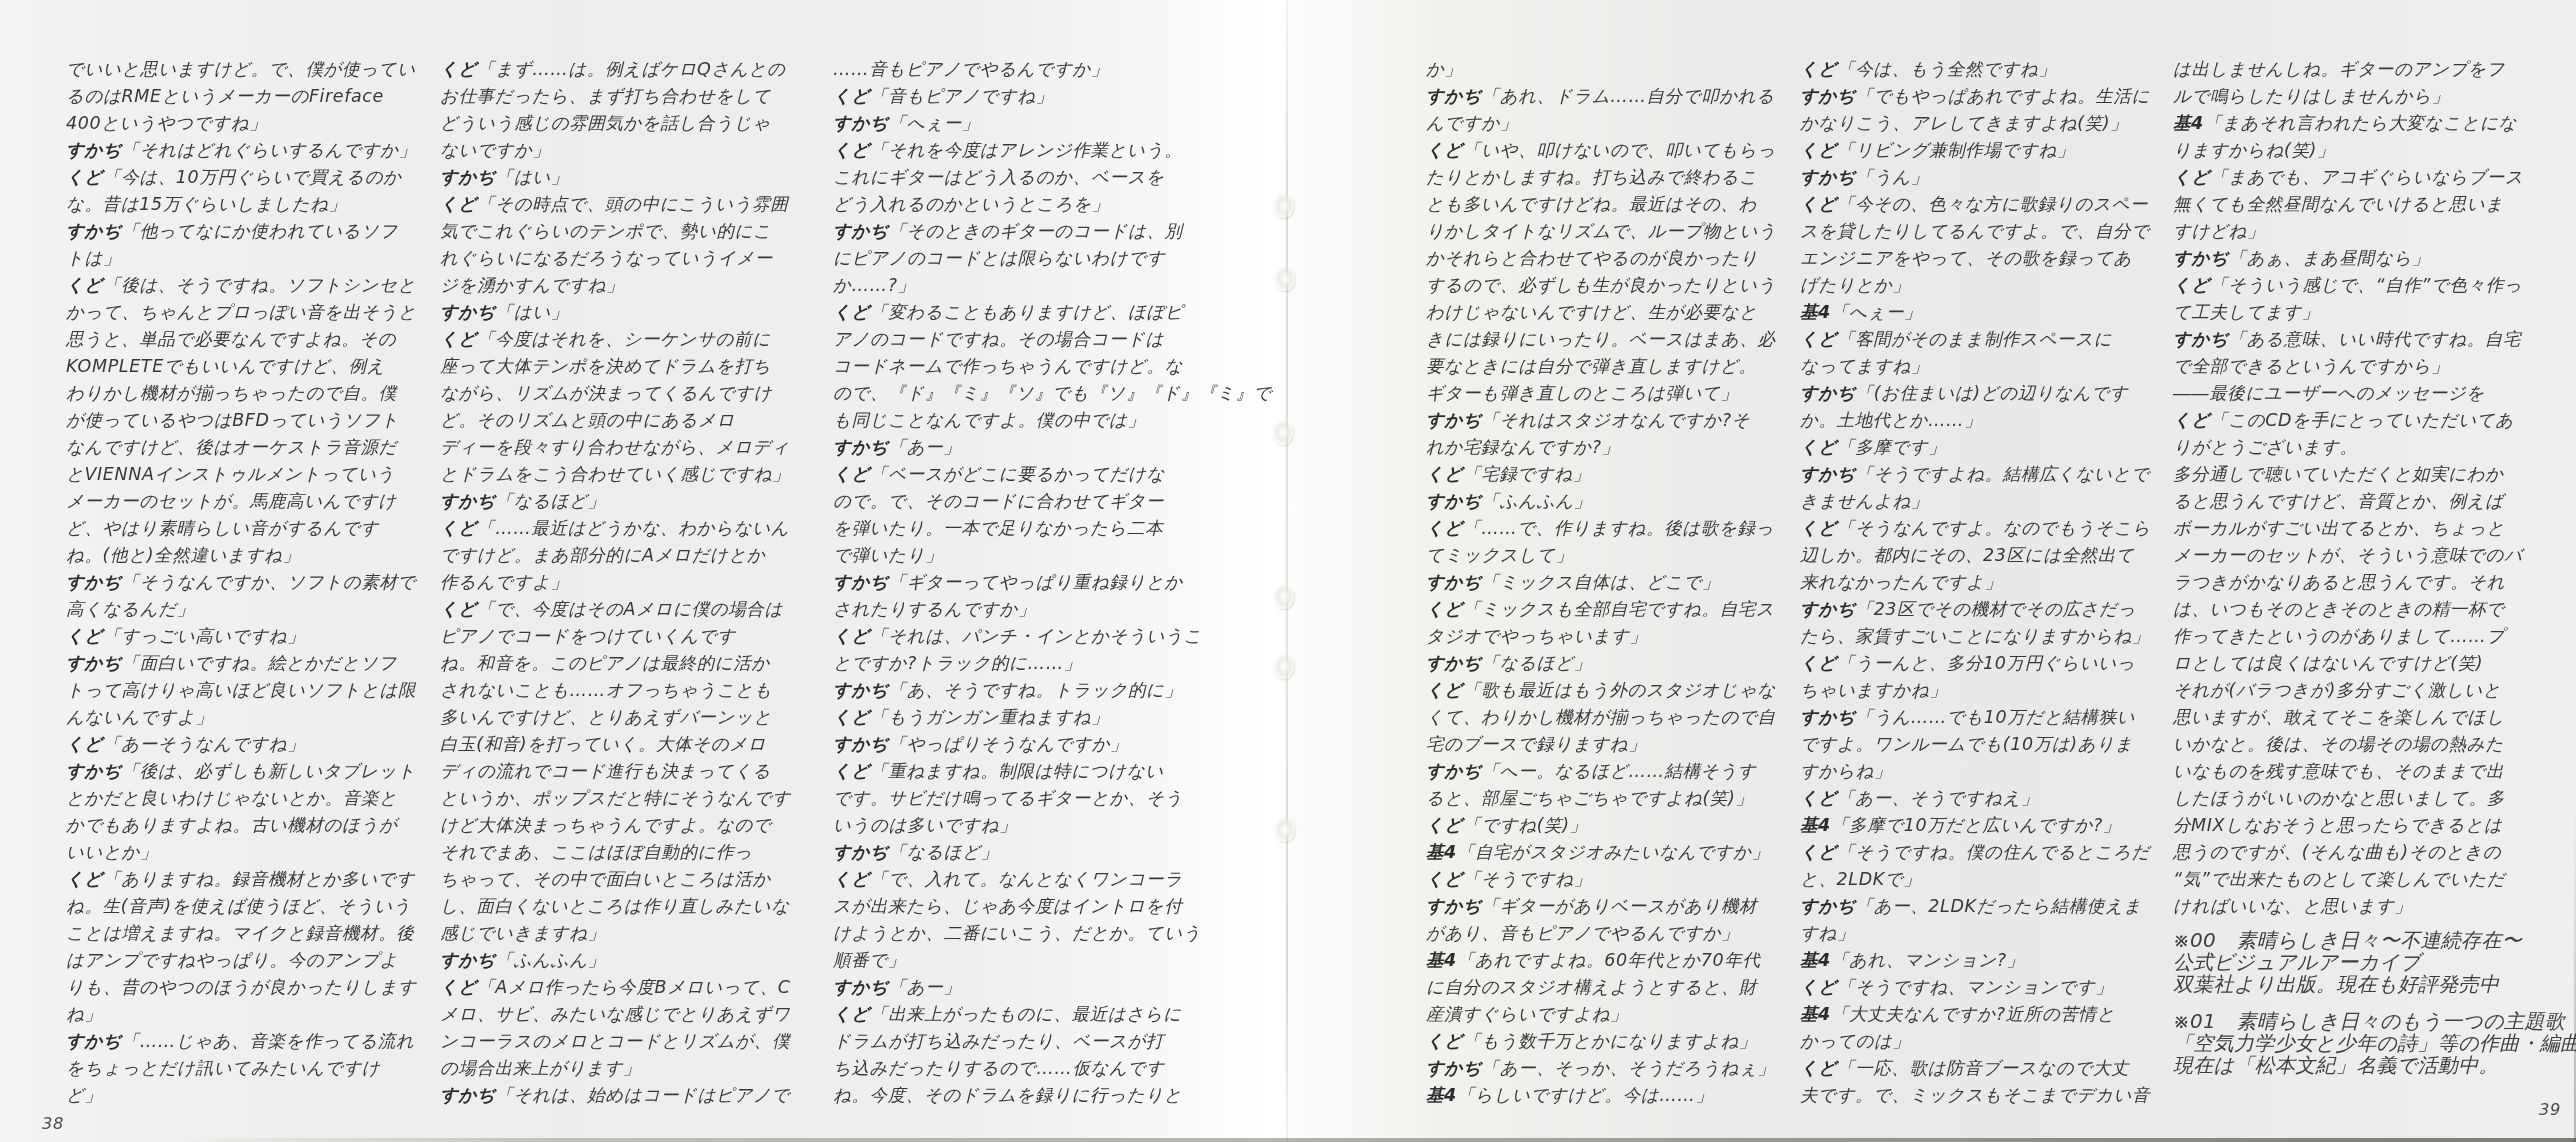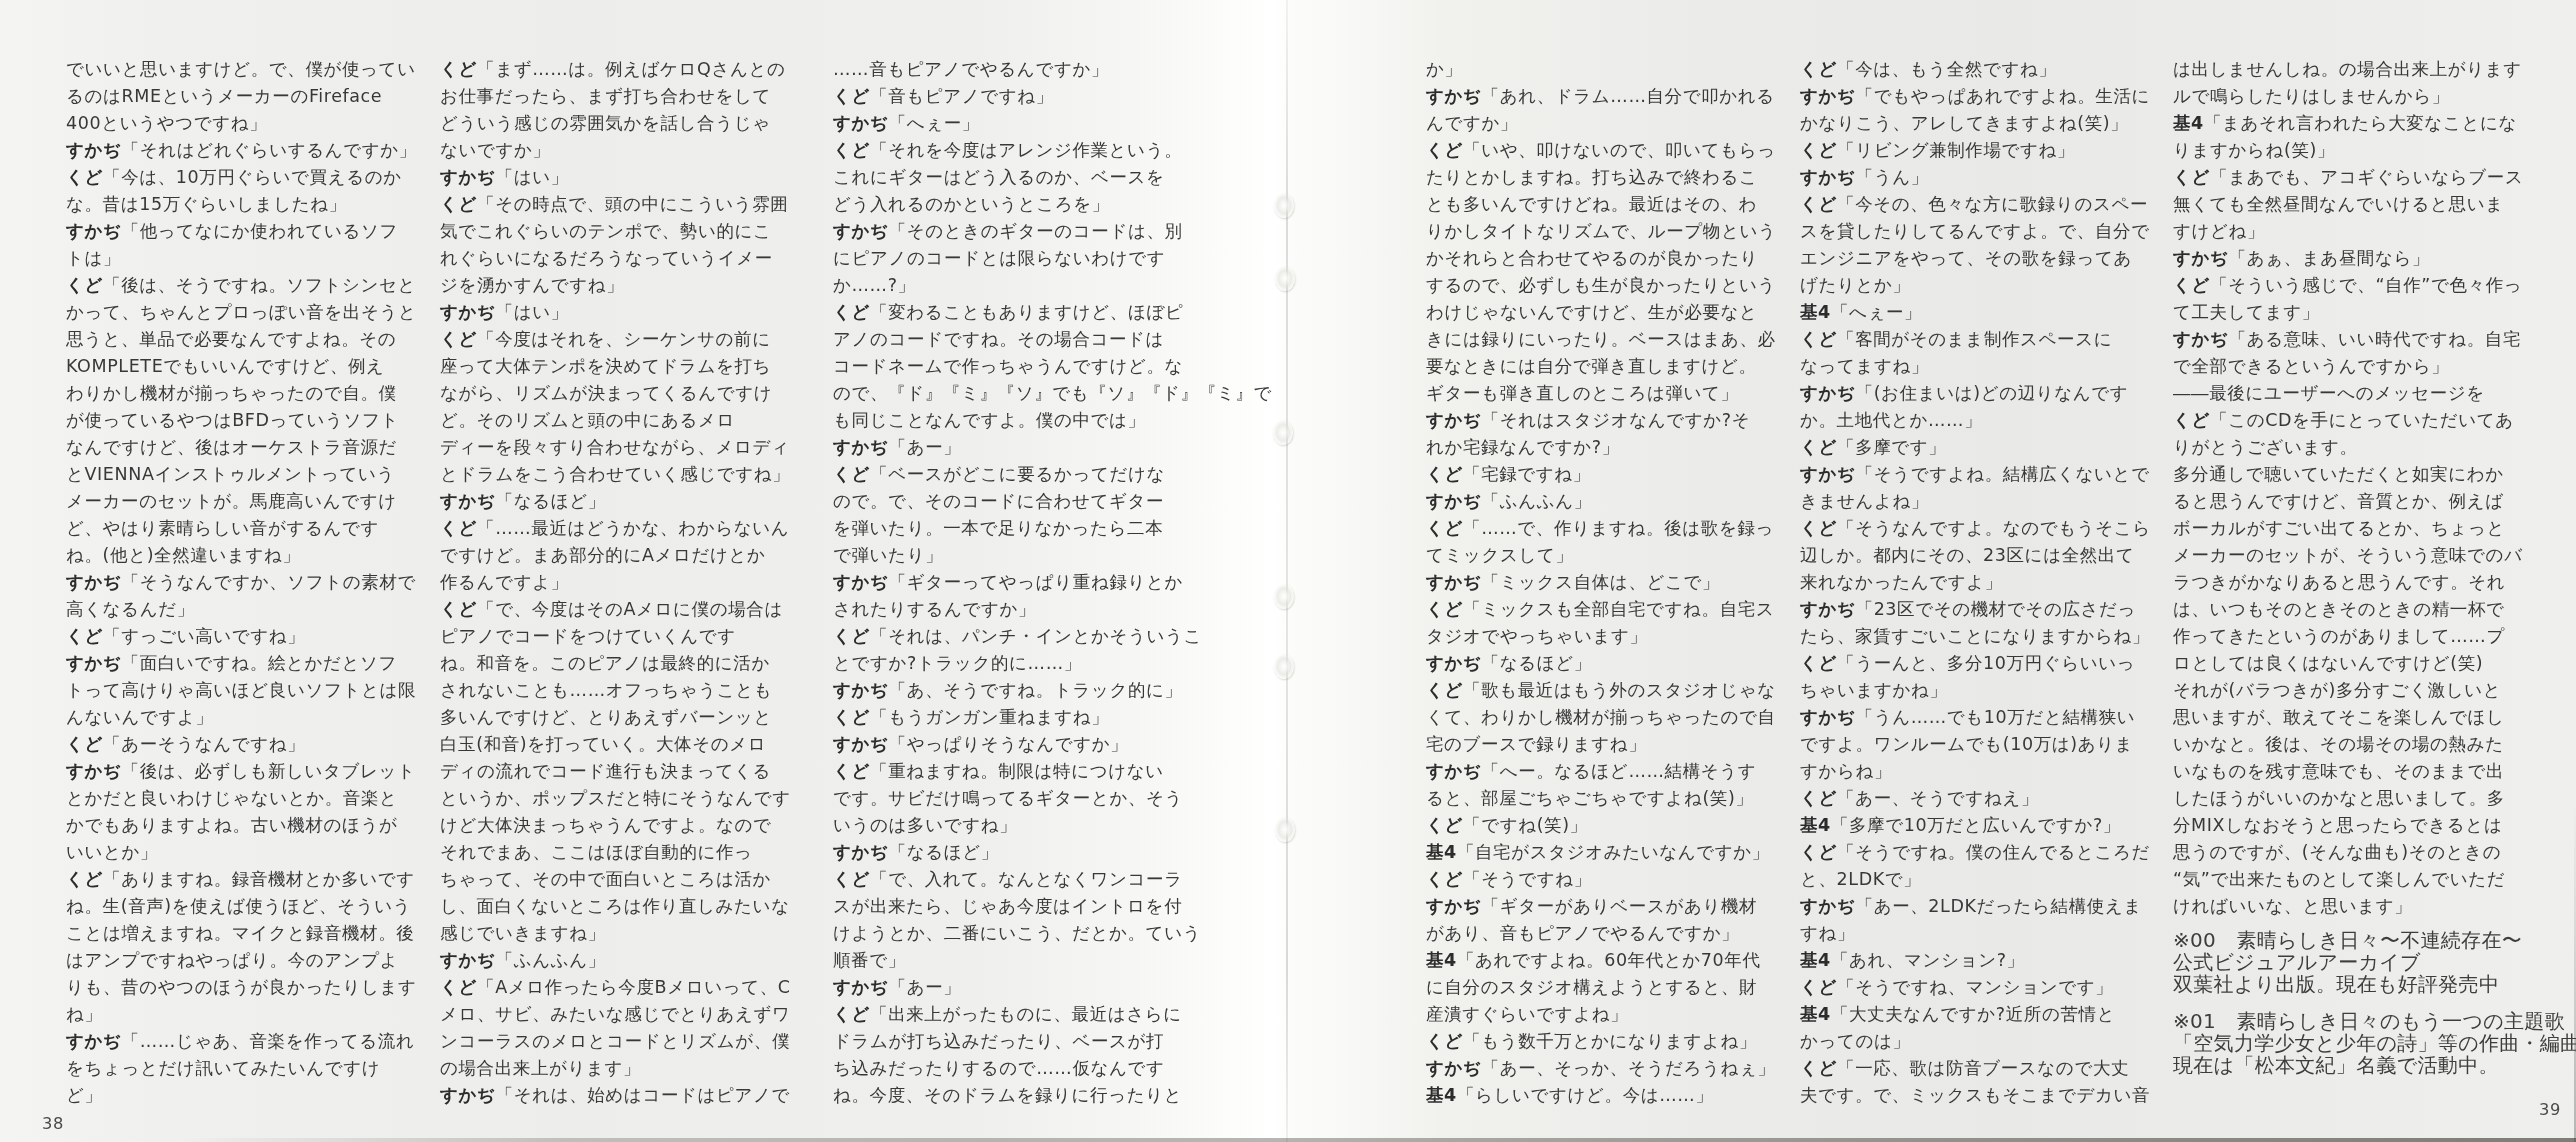--- a/index.html
+++ b/index.html
@@ -9,20 +9,21 @@
     font-family:"DejaVu Sans",sans-serif;
     background:#e6e6e4;
   }
   .scan{
     position:relative;width:2576px;height:1143px;overflow:hidden;
     background:linear-gradient(90deg,
       #f4f4f2 0%, #f0f0ee 6%, #ededeb 22%, #efefed 38%,
       #f6f6f4 44%, #fcfcfa 47.5%, #ffffff 49.5%,
       #fbfbf9 50.4%, #f9f9f7 52%, #f1f1ee 56%,
       #ebebe9 66%, #e9e9e7 78%, #ececea 90%, #efefed 100%);
+    font-style:italic;
   }
   
   .crease{position:absolute;left:1286px;top:0;width:1.8px;height:100%;
     background:linear-gradient(180deg, rgba(140,140,132,.10), rgba(140,140,132,.30) 18%, rgba(140,140,132,.22) 55%, rgba(140,140,132,.32) 85%, rgba(140,140,132,.12));}
   .stitch{position:absolute;width:20px;height:24.5px;border-radius:50%;
     background:radial-gradient(ellipse at center, rgba(255,255,255,.95) 0%, rgba(222,222,214,.55) 45%, rgba(222,222,214,0) 72%);
     box-shadow:0.6px 1.2px 1.8px rgba(130,130,120,.28);}
   
   .edge-bottom{position:absolute;left:0;bottom:0;width:100%;height:4.7px;
     background:linear-gradient(90deg, rgba(70,70,62,0) 0%, rgba(70,70,62,0) 7%, rgba(70,70,62,.28) 22%, rgba(70,70,62,.42) 55%, rgba(55,55,48,.62) 100%);}
@@ -269,21 +270,21 @@
         <div class="ln"><b class="spk">すかぢ</b>「あー、2LDKだったら結構使えま</div>
         <div class="ln">すね」</div>
         <div class="ln"><b class="spk">基4</b>「あれ、マンション?」</div>
         <div class="ln"><b class="spk">くど</b>「そうですね、マンションです」</div>
         <div class="ln"><b class="spk">基4</b>「大丈夫なんですか?近所の苦情と</div>
         <div class="ln">かってのは」</div>
         <div class="ln"><b class="spk">くど</b>「一応、歌は防音ブースなので大丈</div>
         <div class="ln">夫です。で、ミックスもそこまでデカい音</div>
       </div>
     <div class="col c6">
-        <div class="ln">は出しませんしね。の場合出来上がります</div>
+        <div class="ln">は出しませんしね。ギターのアンプをフ</div>
         <div class="ln">ルで鳴らしたりはしませんから」</div>
         <div class="ln"><b class="spk">基4</b>「まあそれ言われたら大変なことにな</div>
         <div class="ln">りますからね(笑)」</div>
         <div class="ln"><b class="spk">くど</b>「まあでも、アコギぐらいならブース</div>
         <div class="ln">無くても全然昼間なんでいけると思いま</div>
         <div class="ln">すけどね」</div>
         <div class="ln"><b class="spk">すかぢ</b>「あぁ、まあ昼間なら」</div>
         <div class="ln"><b class="spk">くど</b>「そういう感じで、“自作”で色々作っ</div>
         <div class="ln">て工夫してます」</div>
         <div class="ln"><b class="spk">すかぢ</b>「ある意味、いい時代ですね。自宅</div>

